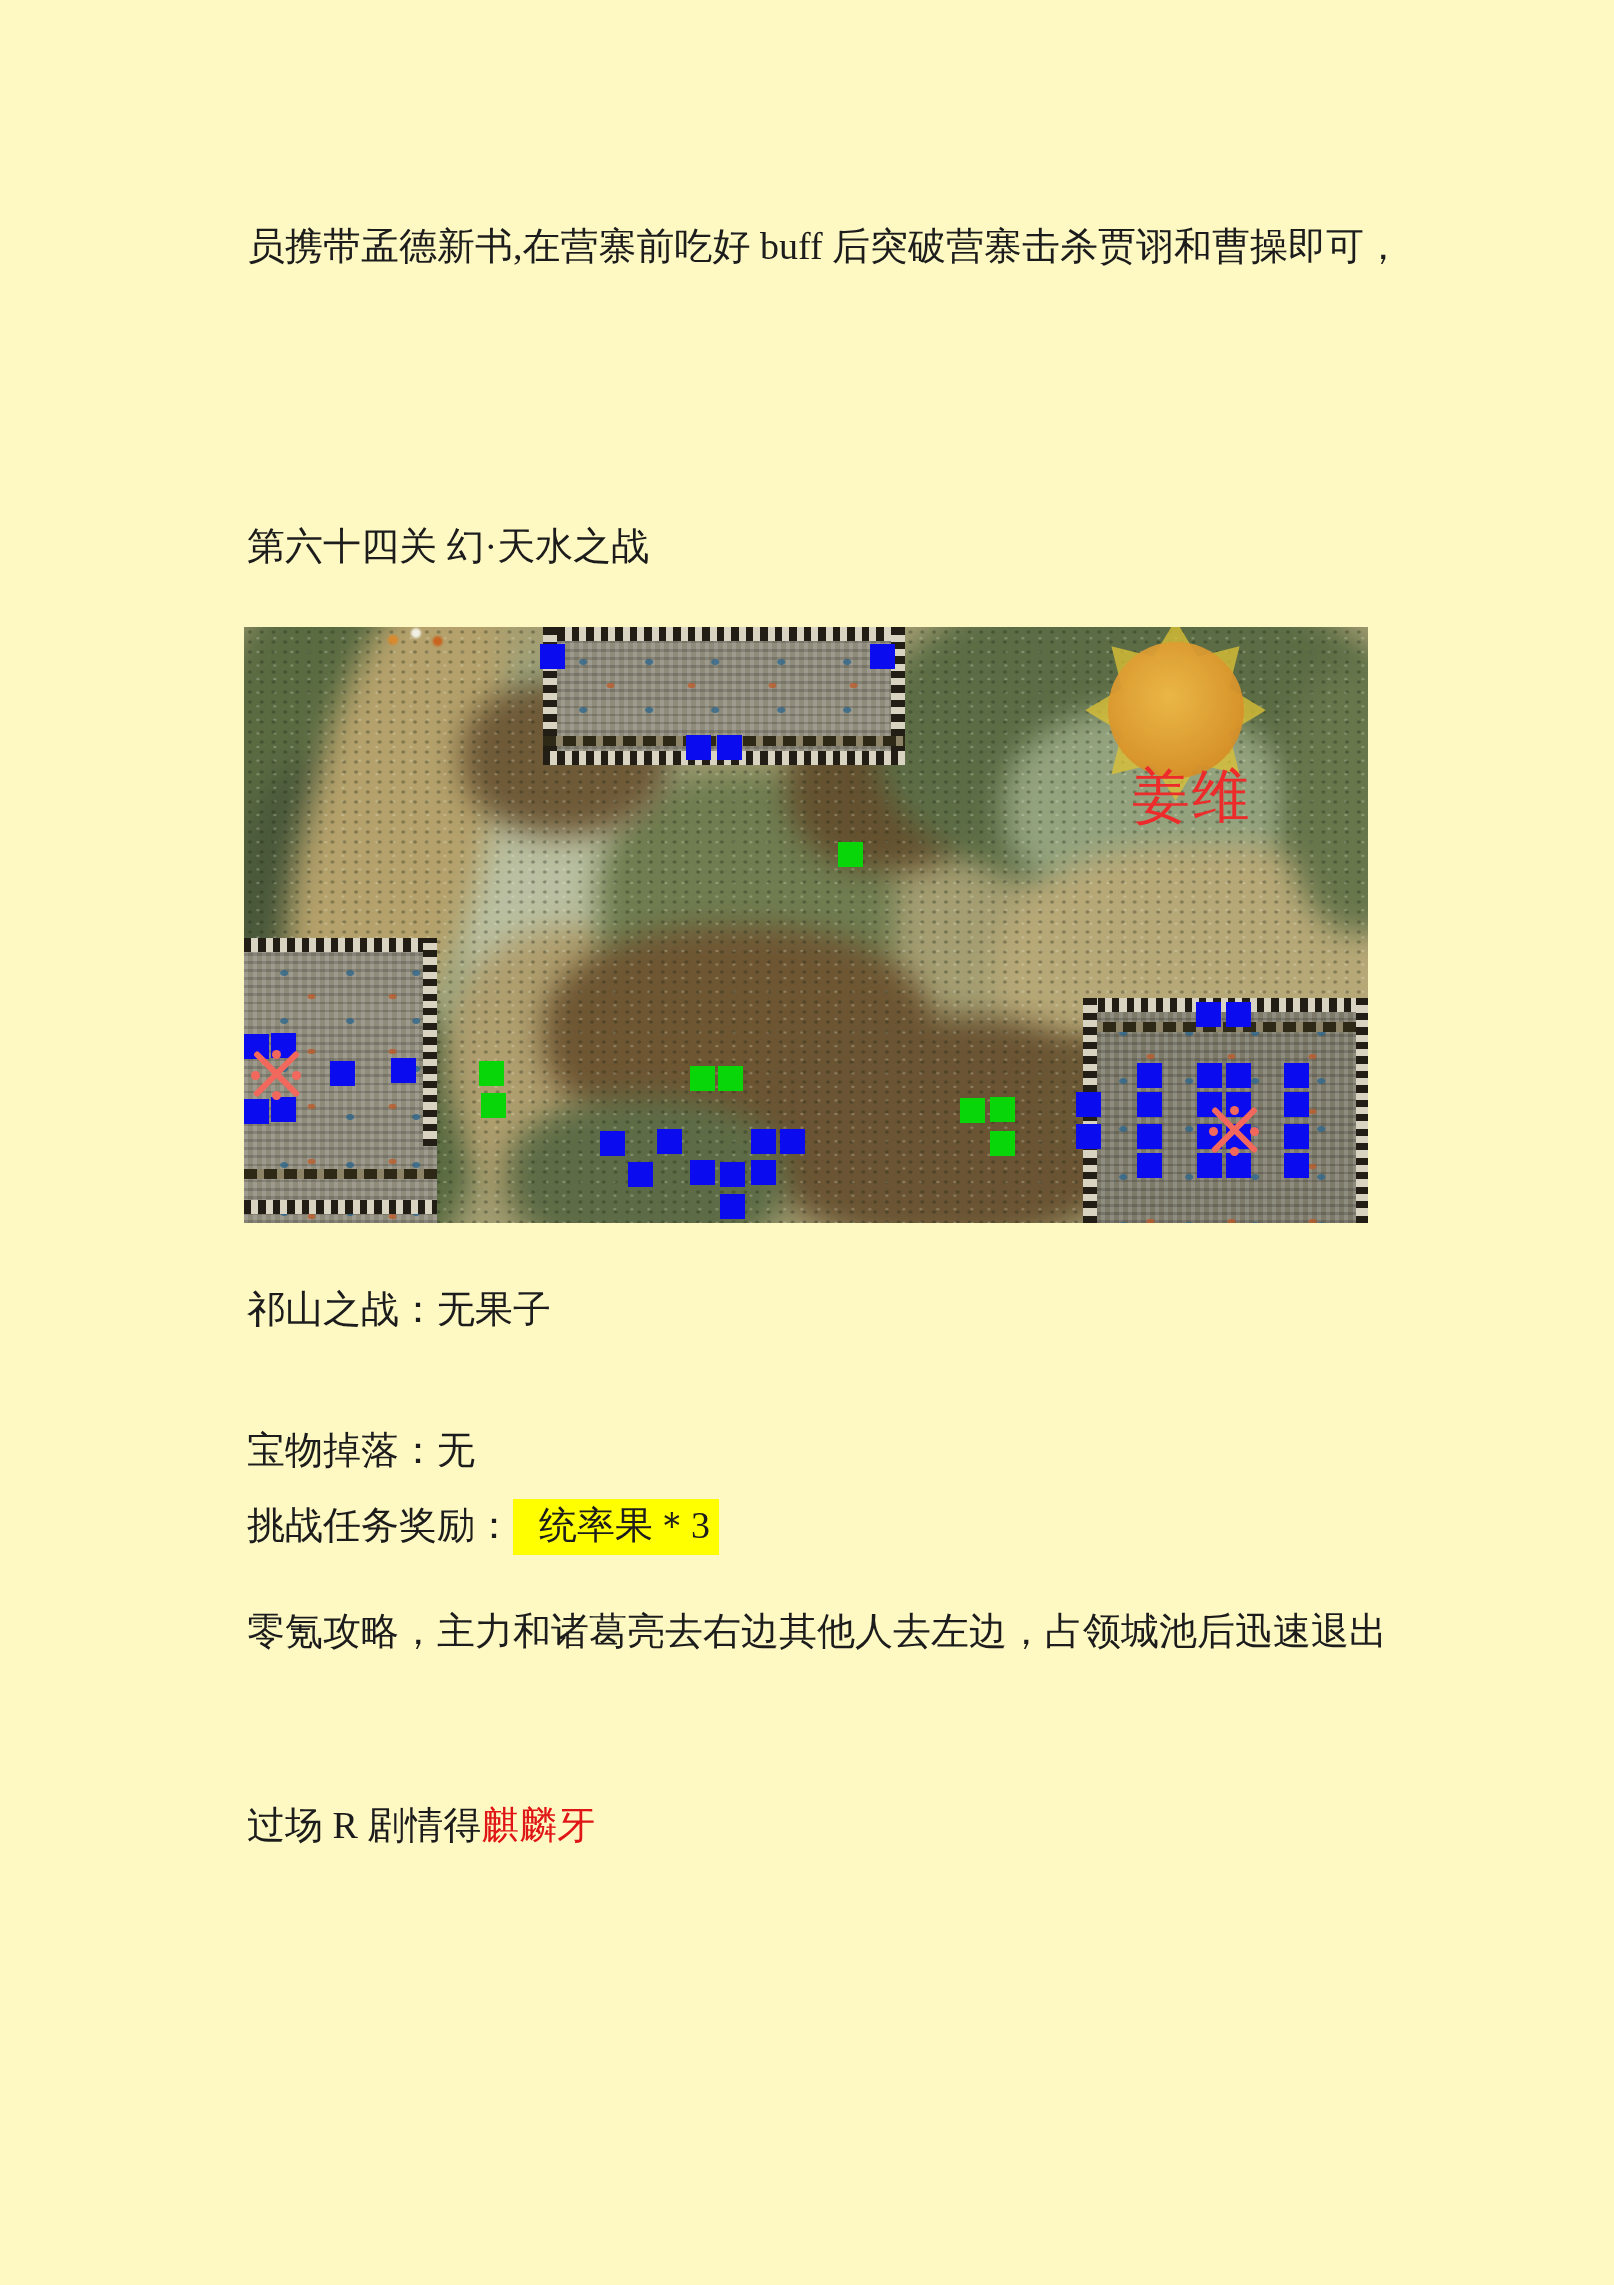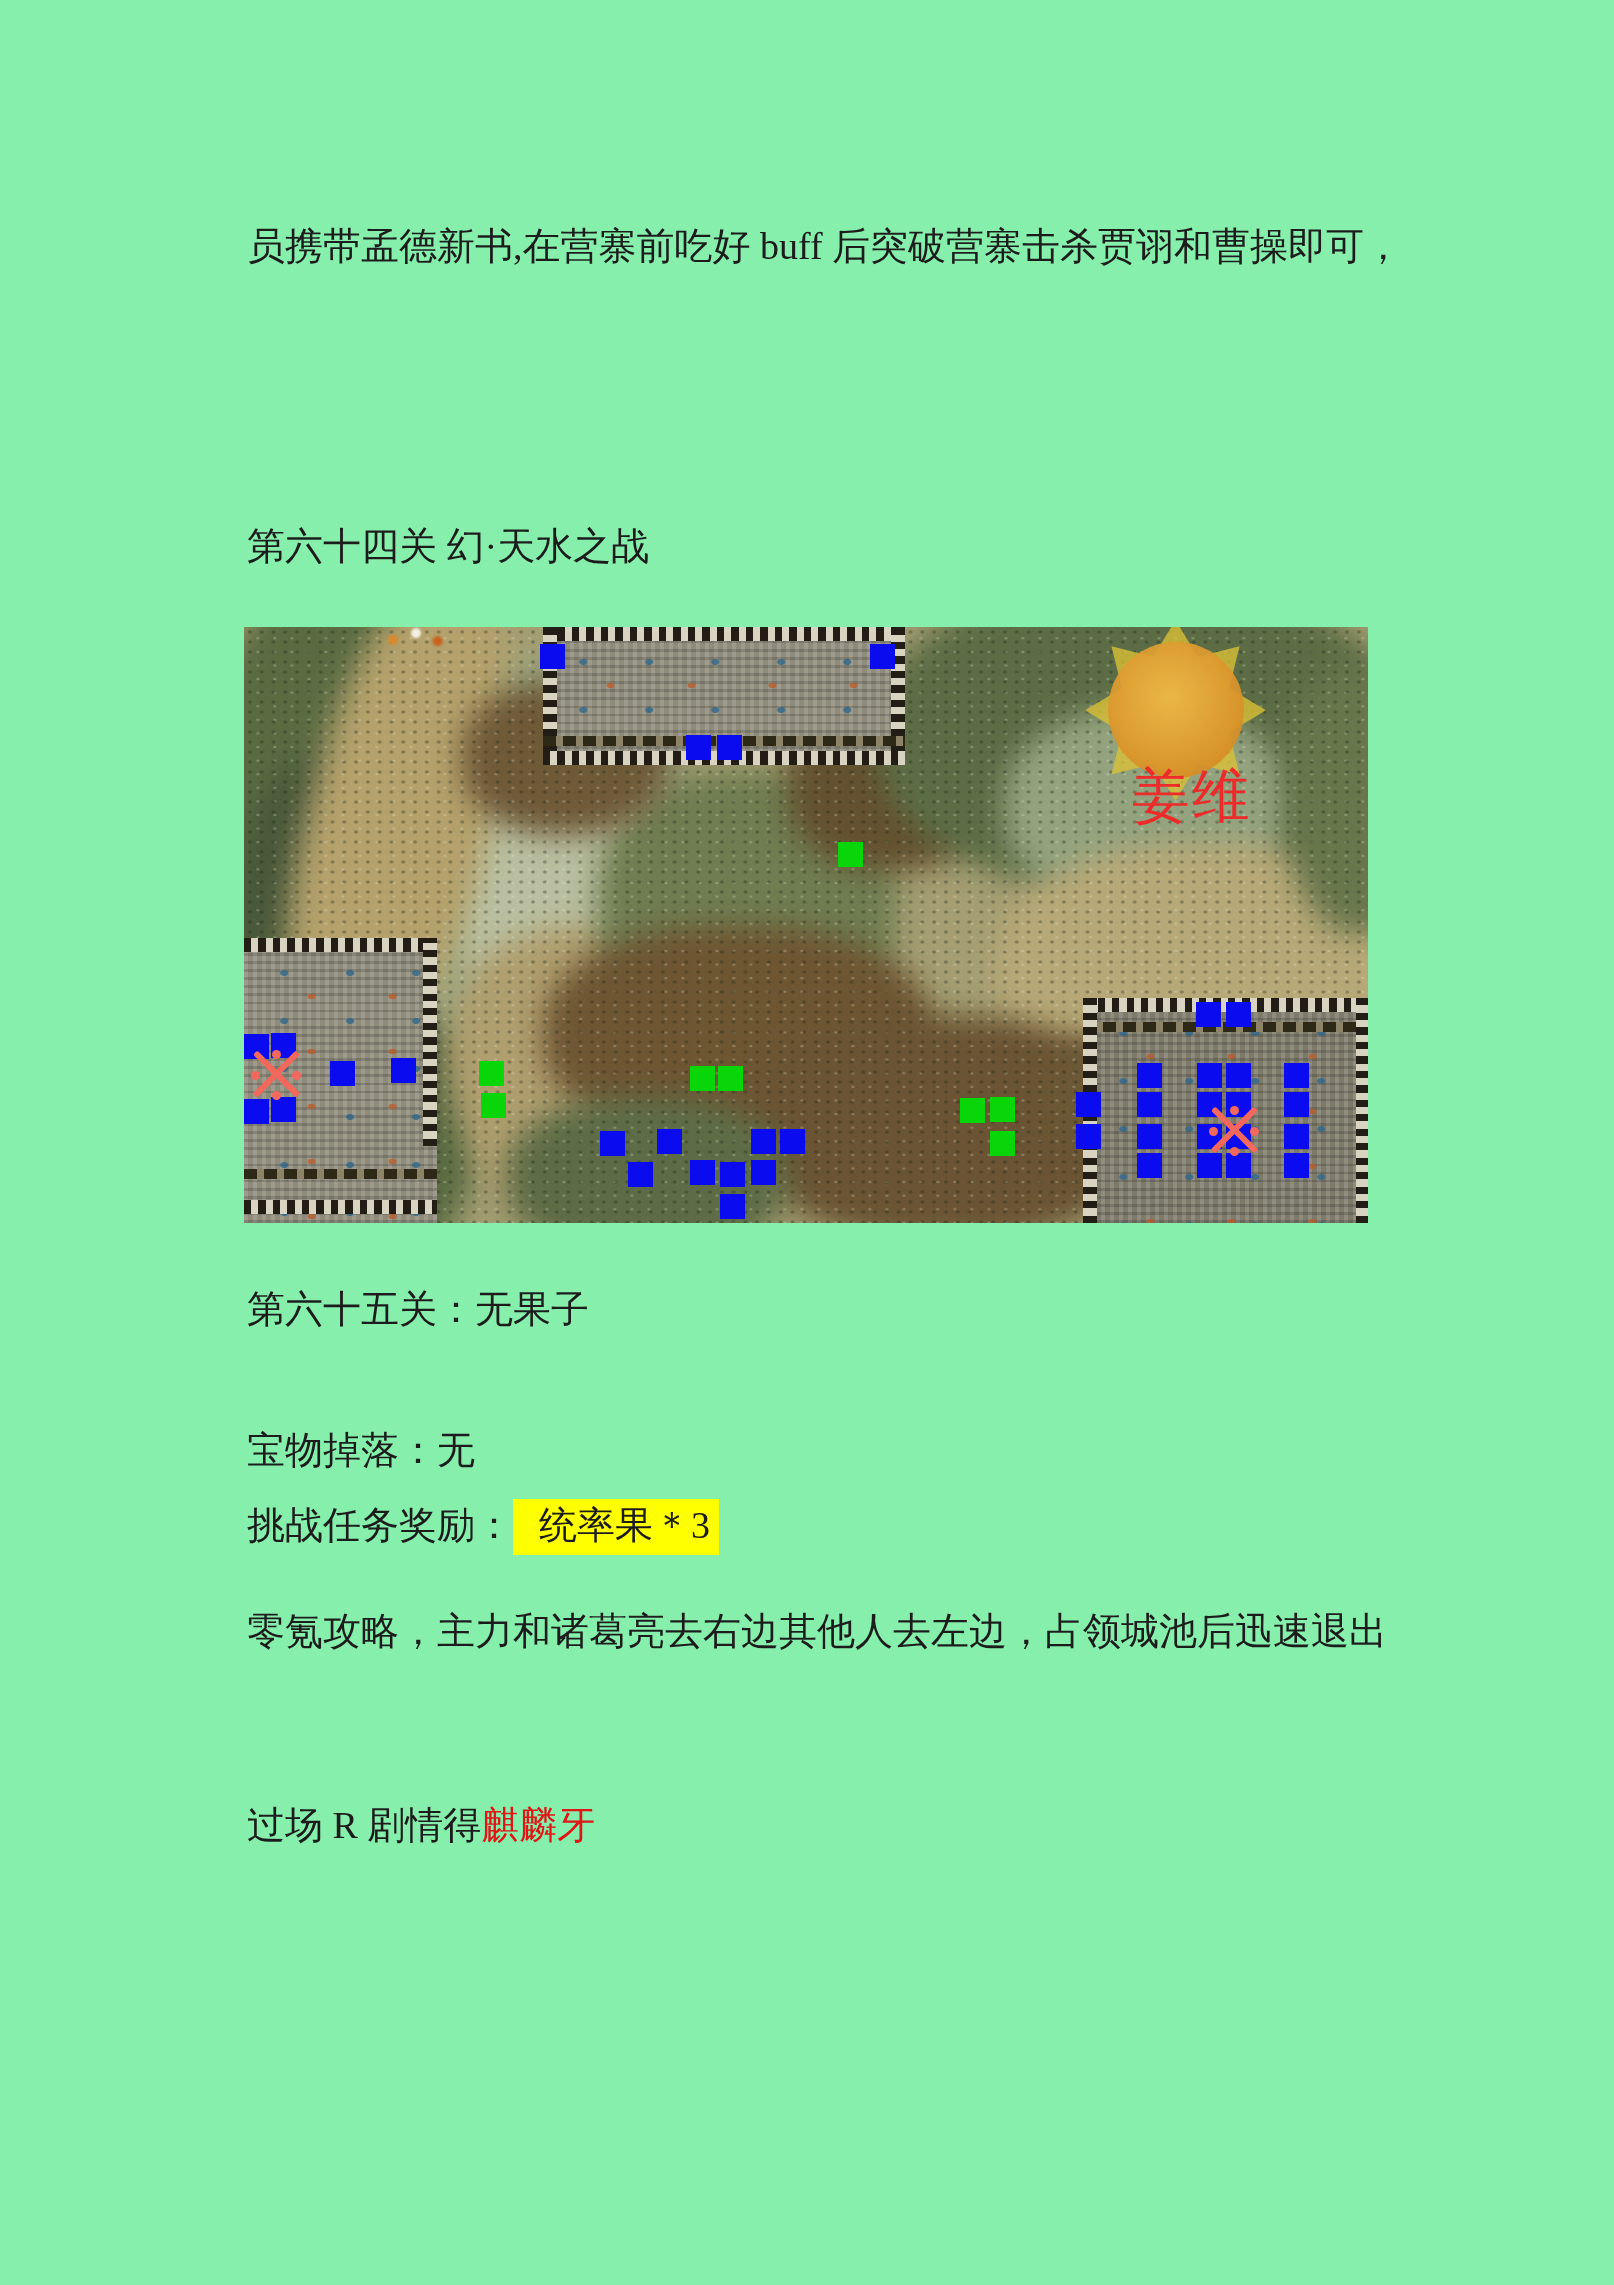--- a/index.html
+++ b/index.html
@@ -1,16 +1,16 @@
 <!DOCTYPE html>
 <html style="font-size:14.5px"><head>
 <meta charset="utf-8">
 <style>
   html,body{margin:0;padding:0;background:#ffffff;}
-  .page{position:relative;width:1615px;height:2285px;background:#86efac;overflow:hidden;
+  .page{position:relative;width:1615px;height:2285px;background:#fef9c3;overflow:hidden;
         font-family:"Liberation Serif","DejaVu Serif",serif;color:#1c1c1c;}
   .tl{position:absolute;left:247px;font-size:38px;line-height:1.25;white-space:nowrap;}
   .hl{padding:5.4px 9px 9px 9px;}
   
   .map{position:absolute;left:244px;top:627px;width:1124px;height:596px;overflow:hidden;
        background:#a49e72;}
   .blob{position:absolute;border-radius:45%;filter:blur(14.5px);}
   .speckle{position:absolute;inset:0;
     background-image:
       radial-gradient(rgba(25,35,18,.33) 1.4px, transparent 2.4px),
@@ -166,21 +166,21 @@
           <i class="b1"></i>
           <i class="b2"></i>
           <s class="d1"></s>
           <s class="d2"></s>
           <s class="d3"></s>
           <s class="d4"></s>
         </div>
       </div>
   </div>
 
-  <div class="tl" style="top:1286px">第六十五关：无果子</div>
+  <div class="tl" style="top:1286px">祁山之战：无果子</div>
   <div class="tl" style="top:1427px">宝物掉落：无</div>
 
   <div class="tl" style="top:1502px">
     <span>挑战任务奖励：</span><span class="hl" style="background: rgb(255, 255, 0); padding-left: 26px;">统率果＊3</span>
   </div>
 
   <div class="tl" style="top:1608px">零氪攻略，主力和诸葛亮去右边其他人去左边，占领城池后迅速退出</div>
 
   <div class="tl" style="top:1802px">
     <span>过场 R 剧情得</span><span style="color: rgb(224, 21, 21);">麒麟牙</span>

